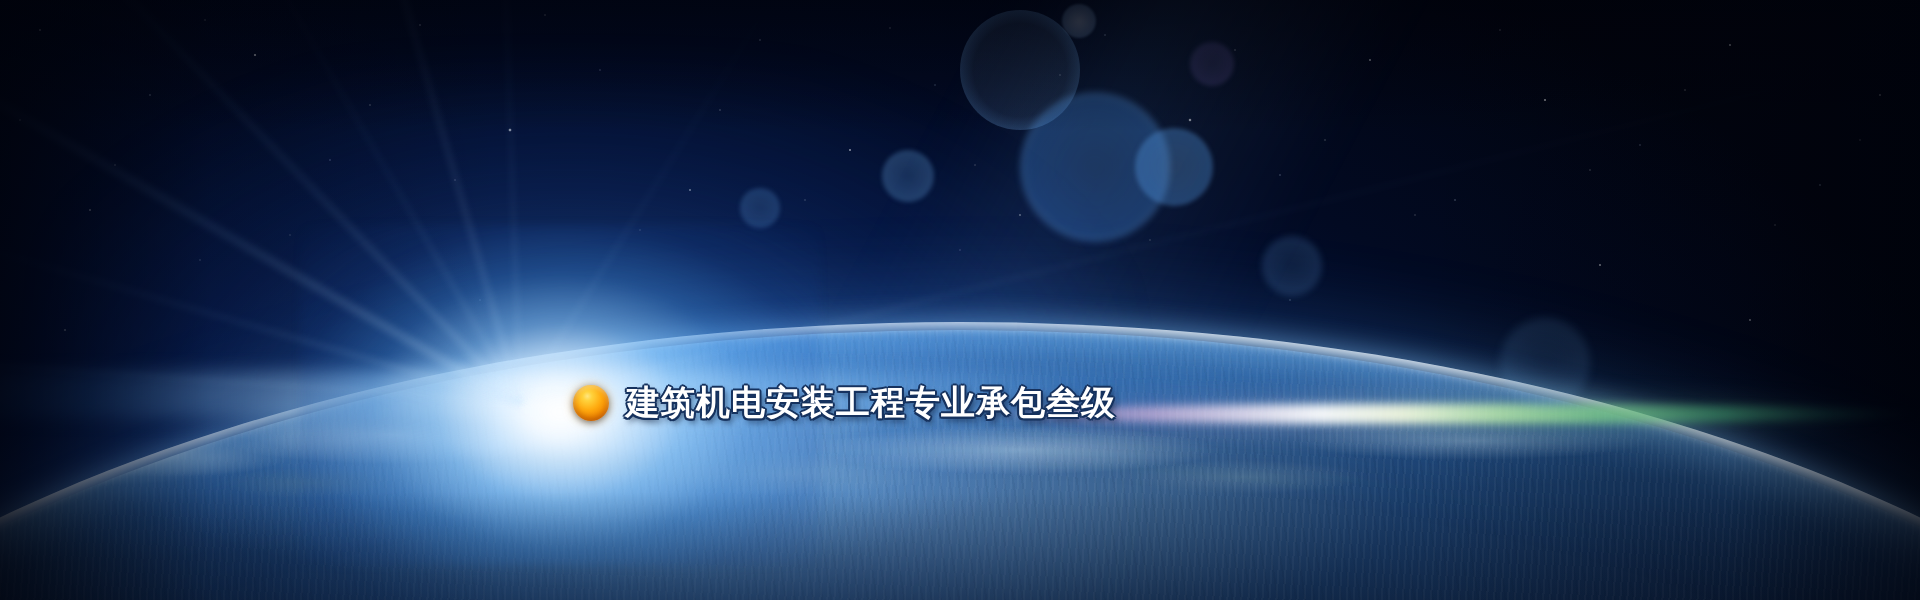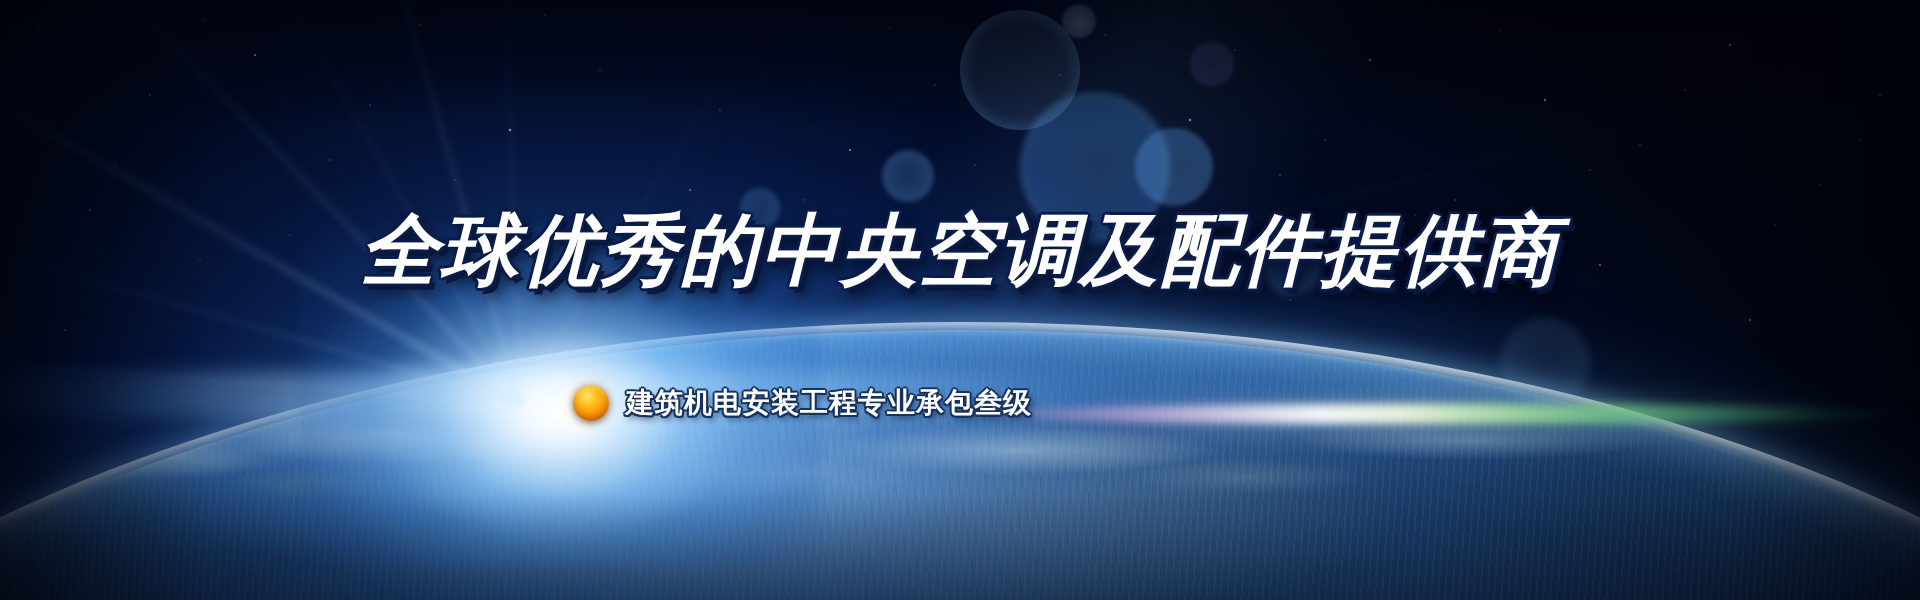--- a/index.html
+++ b/index.html
@@ -337,21 +337,21 @@
     background:radial-gradient(circle at 40% 31%,
       #ffe680 0%, #ffd23c 14%, #ffab10 42%, #f58a00 68%, #d96a00 88%, #b25200 100%);
     box-shadow:
       inset 0 -3px 6px rgba(150,60,0,.55),
       inset 0 2px 4px rgba(255,250,200,.55),
       0 2px 7px rgba(0,0,0,.50),
       0 0 12px rgba(255,160,30,.35);
   }
   .bullet-text {
     font-family:"DejaVu Sans","Liberation Sans",sans-serif;
-    font-size:28px;
+    font-size:34px;
     font-weight:bold;
     color:#ffffff;
     white-space:nowrap;
     letter-spacing:1px;
     text-shadow:
       -1.5px -1.5px 0 #16325e, 1.5px -1.5px 0 #16325e,
       -1.5px  1.5px 0 #16325e, 1.5px  1.5px 0 #16325e,
       -2px 0 0 #16325e, 2px 0 0 #16325e,
        0 -2px 0 #16325e, 0 2px 0 #16325e,
        3px 4px 6px rgba(5,18,45,.70);
@@ -395,21 +395,20 @@
   <div class="orb o5"></div>
   <div class="orb o6"></div>
   <div class="orb o7"></div>
   <div class="orb o8"></div>
   <div class="orb o9"></div>
 
   <div class="layer vignette"></div>
 
   <div class="content">
 
-    <div class="headline">全球优秀的中央空调及配件提供商</div>
 
     <div class="bullets">
 
       <div class="bullet-row">
         <span class="bullet-dot"></span>
         <span class="bullet-text">建筑机电安装工程专业承包叁级</span>
       </div>
 
 
     </div>

